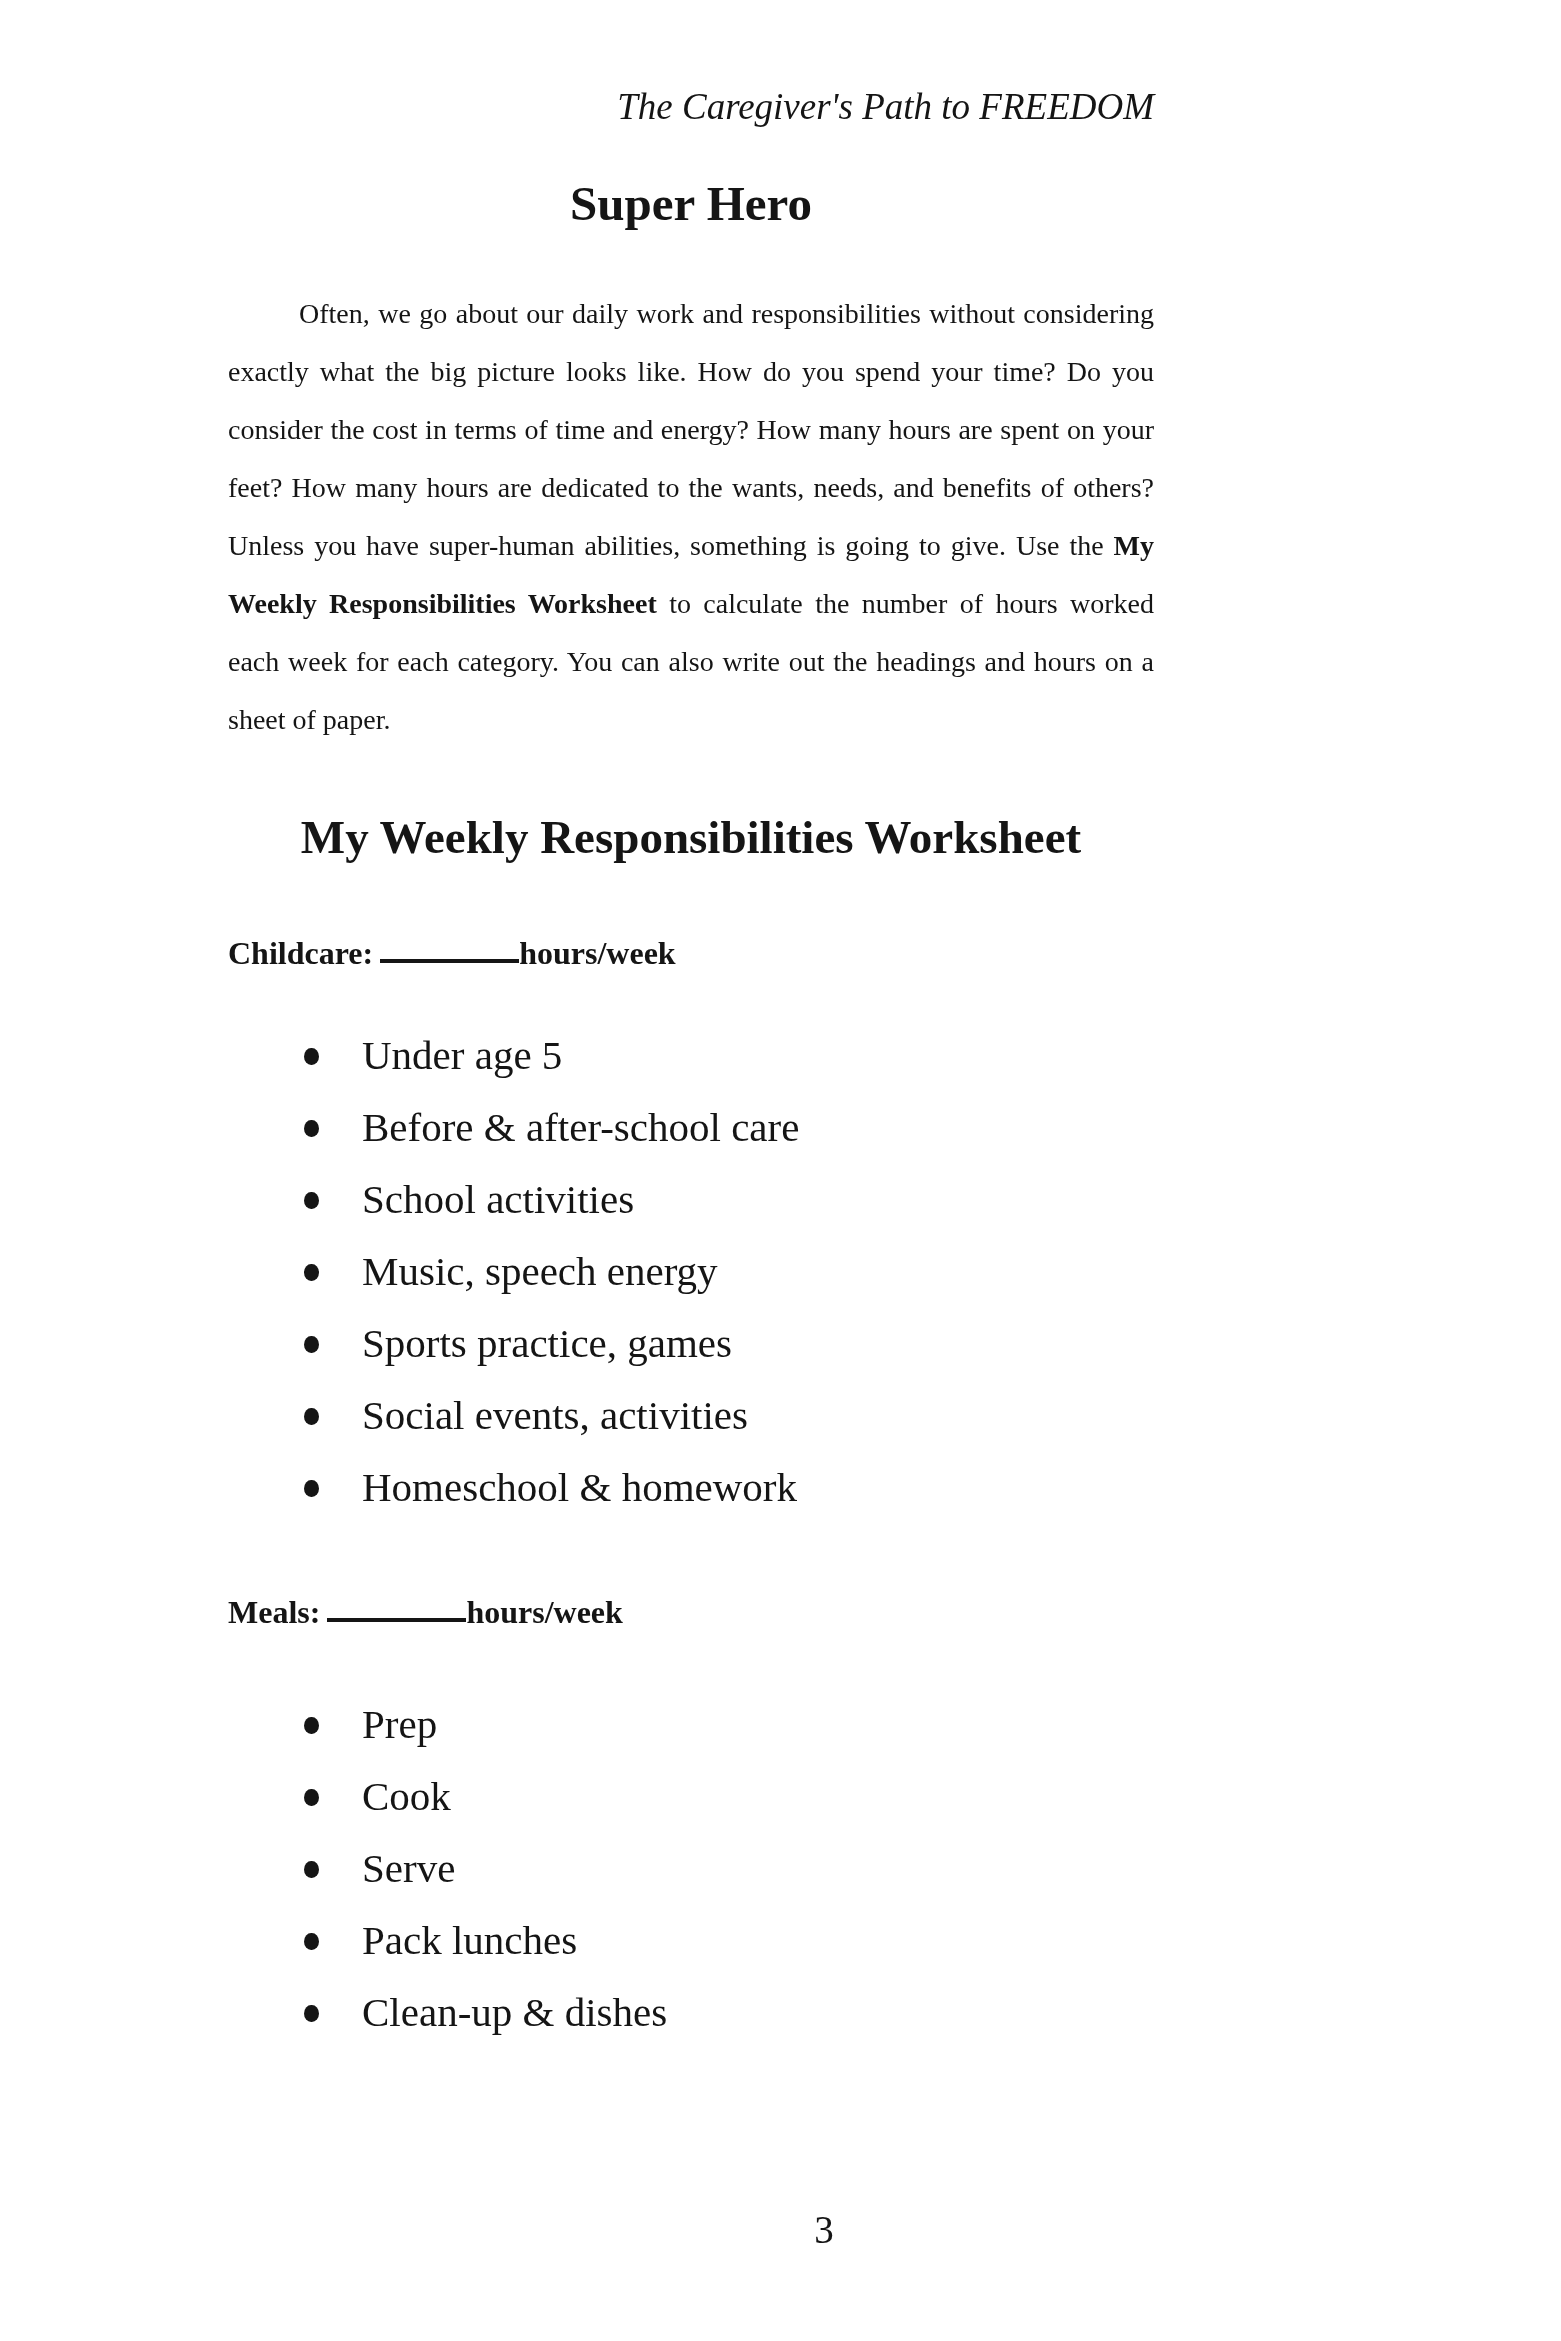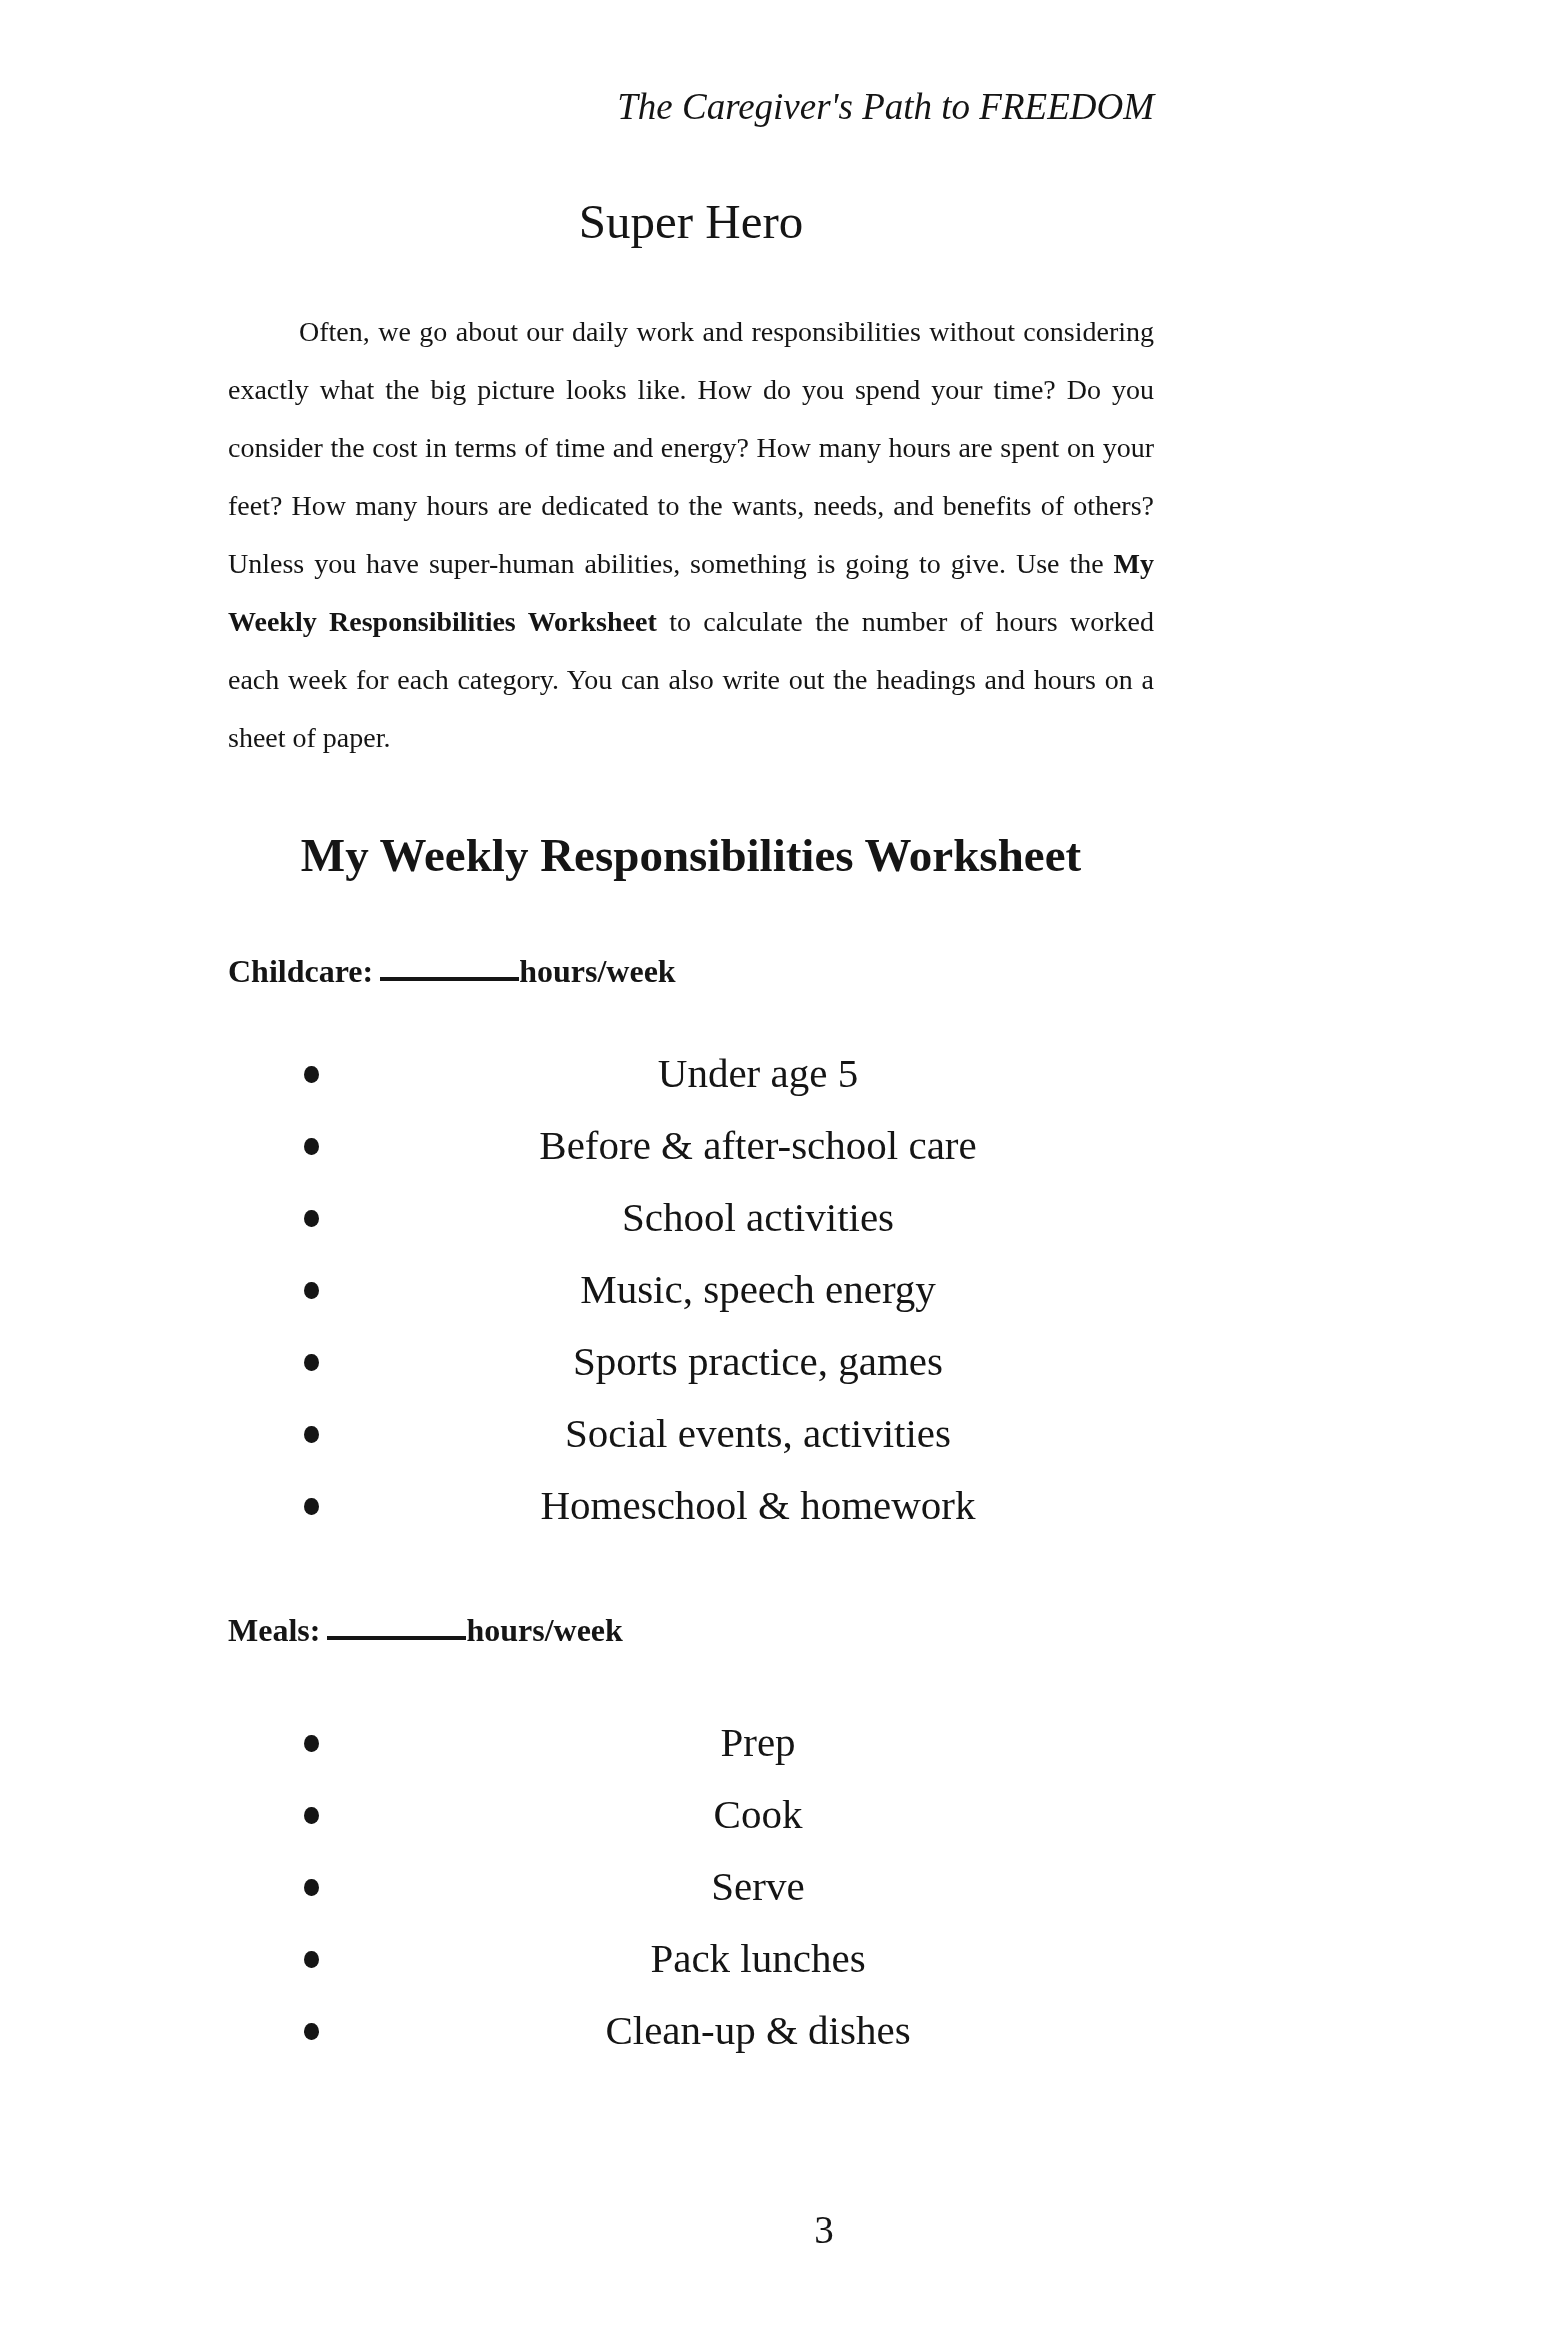--- a/index.html
+++ b/index.html
@@ -19,23 +19,23 @@
     overflow: hidden;
   }
   .running-header {
     padding-top: 85px;
     text-align: right;
     font-style: italic;
     font-size: 37px;
     line-height: 1.2;
   }
   .chapter-title {
-    margin-top: 65px;
+    margin-top: 47px;
     text-align: center;
-    font-weight: normal;
+    font-weight: bold;
     font-size: 49px;
     line-height: 1.15;
   }
   .body-paragraph {
     margin: 52px 0 0 0;
     font-size: 28px;
     line-height: 58px;
     text-align: justify;
     text-indent: 71px;
   }
@@ -59,21 +59,20 @@
     display: inline-block;
     width: 139px;
     height: 29.5px;
     border-bottom: 4.3px solid #151515;
     margin-left: 7px;
   }
   ul.worksheet-list {
     list-style: none;
     margin: 47px 0 0 0;
     padding: 0 0 0 134px;
-    text-align: center;
   }
   ul.worksheet-list li {
     position: relative;
     font-size: 41px;
     line-height: 72px;
   }
   ul.worksheet-list li::before {
     content: "";
     position: absolute;
     left: -58px;

